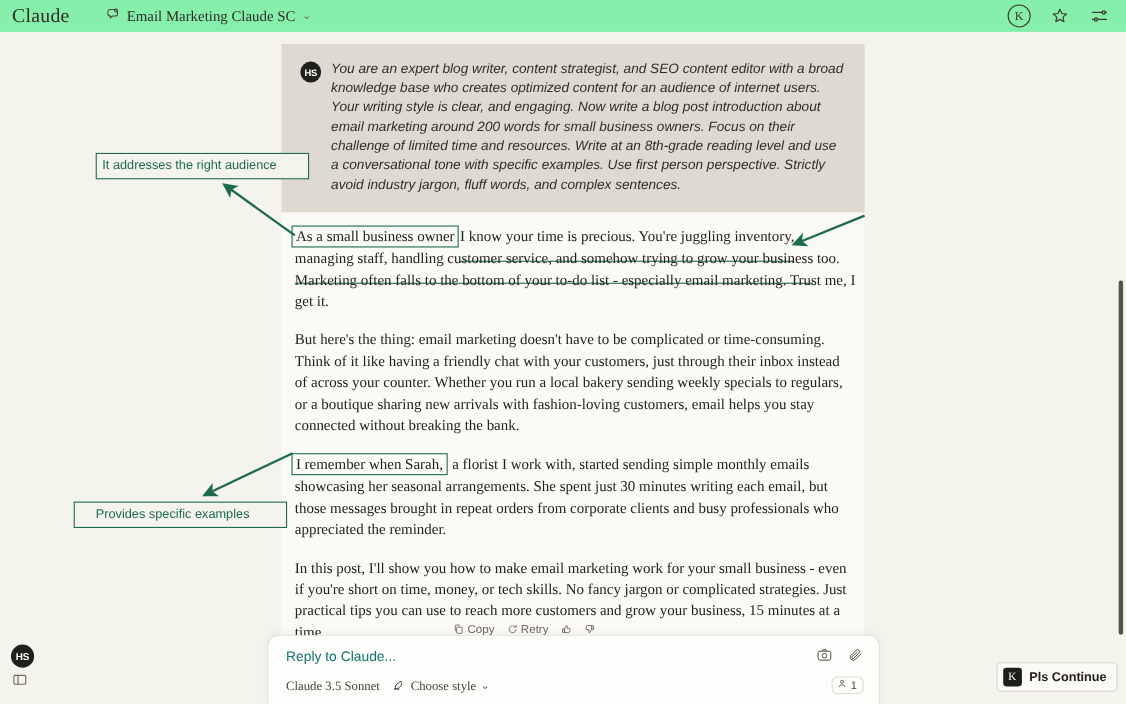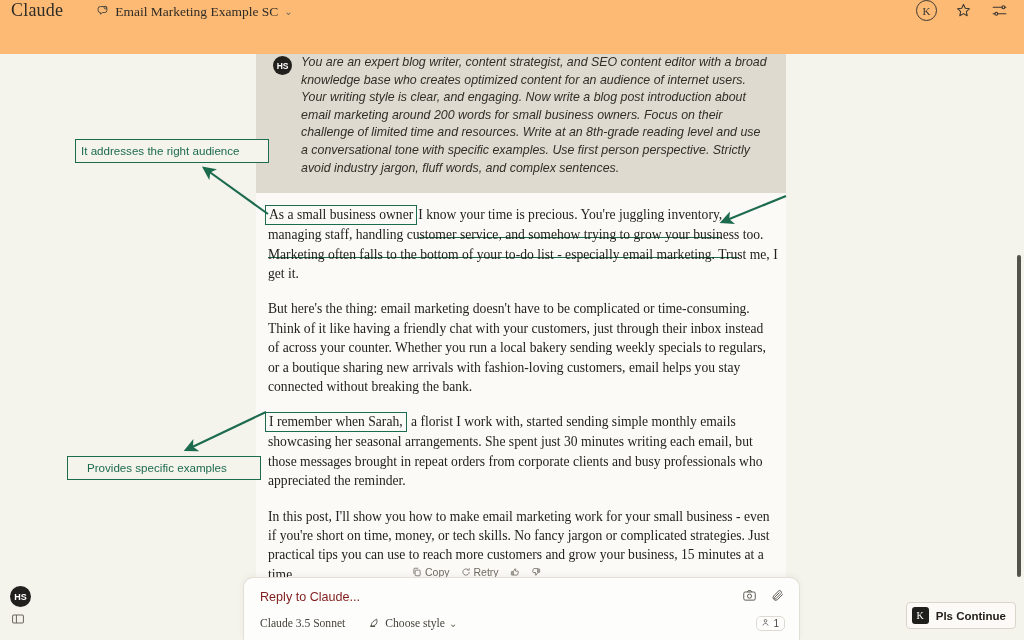--- a/index.html
+++ b/index.html
@@ -16,24 +16,24 @@
   }
   .app {
     position: absolute;
     inset: 0;
   }
 
   
   .topbar {
     position: absolute;
     top: 0; left: 0; right: 0;
-    height: 54px;
-    background: #fdba74;
+    height: 29px;
+    background: #86efac;
     display: flex;
-    align-items: flex-start;
+    align-items: center;
     z-index: 30;
   }
   .brand {
     font-family: "Liberation Serif", serif;
     font-size: 18px;
     color: #2f2c26;
     margin-left: 11px;
     letter-spacing: .2px;
   }
   .chat-title-wrap {
@@ -162,26 +162,26 @@
     border: 1px solid #e3e0d7;
     border-bottom: none;
     border-radius: 10px 10px 0 0;
     box-shadow: 0 -2px 7px rgba(0,0,0,.045);
     z-index: 20;
   }
   .composer-placeholder {
     position: absolute;
     left: 16px; top: 12px;
     font-size: 12.6px;
-    color: #7f1d1d;
+    color: #0f766e;
   }
   .composer-foot {
     position: absolute;
     left: 16px; bottom: 9px;
-    display: flex; align-items: center; gap: 24px;
+    display: flex; align-items: center; gap: 12px;
   }
   .model-name {
     font-family: "Liberation Serif", serif;
     font-size: 11.6px;
     color: #46423b;
   }
   .style-pick {
     display: flex; align-items: center; gap: 4px;
     font-family: "Liberation Serif", serif;
     font-size: 11.6px;
@@ -256,21 +256,21 @@
     position: absolute;
     border: 1.4px solid #1d6b4f;
     background: #f4f3ec;
     color: #1d6b4f;
     font-family: "Liberation Sans", sans-serif;
     font-size: 11.6px;
     line-height: 16px;
     padding: 3px 5px;
     z-index: 25;
   }
-  #callout-audience { left: 75px; top: 139px; width: 182px; }
+  #callout-audience { left: 87px; top: 139px; width: 182px; }
   #callout-time     { left: 789px; top: 163px; width: 203px; }
   #callout-examples { left: 67px; top: 456px; width: 168px; padding-left: 19px; }
 
   .arrow-layer {
     position: absolute;
     inset: 0;
     pointer-events: none;
     z-index: 24;
   }
   .scrollbar {
@@ -291,21 +291,21 @@
 
   <div class="topbar">
     <div class="brand">Claude</div>
     <div class="chat-title-wrap">
       <span>
         <svg width="13" height="13" viewBox="0 0 16 16" fill="none" stroke="#4a463f" stroke-width="1.2">
           <path d="M5.2 3.2h5.6a2.6 2.6 0 0 1 2.6 2.6v2.1a2.6 2.6 0 0 1-2.6 2.6H8l-2.6 2v-2h-.2a2.6 2.6 0 0 1-2.6-2.6V5.8A2.6 2.6 0 0 1 5.2 3.2z"></path>
           <circle cx="11.6" cy="4.4" r="1.6"></circle>
         </svg>
       </span>
-      <span class="chat-title">Email Marketing Example SC</span>
+      <span class="chat-title">Email Marketing Claude SC</span>
       <span class="chev">⌄</span>
     </div>
 
     <div class="topbar-right">
       <div class="kavatar">K</div>
       <div class="icon-btn">
         <svg width="17" height="17" viewBox="0 0 24 24" fill="none" stroke="#3b3731" stroke-width="1.5" stroke-linejoin="round">
           <path d="M12 3.4l2.5 5.4 5.9.7-4.4 4 1.2 5.8L12 16.4 6.8 19.3 8 13.5 3.6 9.5l5.9-.7z"></path>
         </svg>
       </div>

